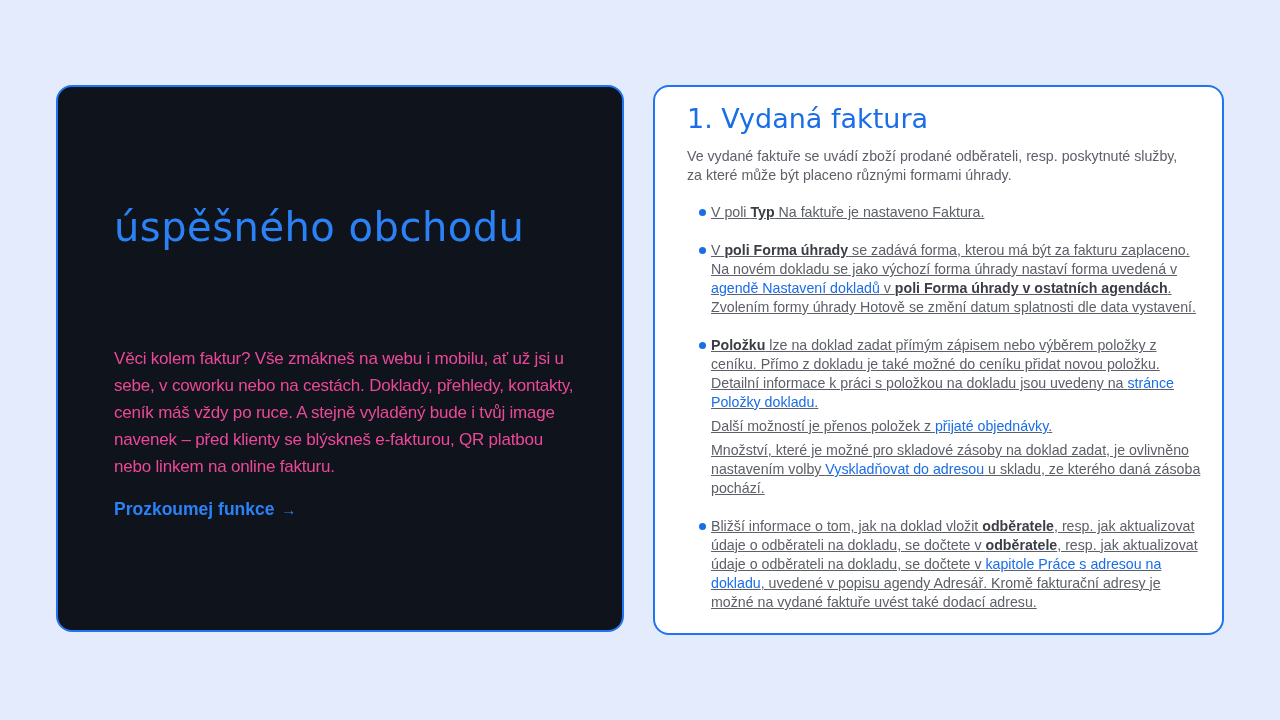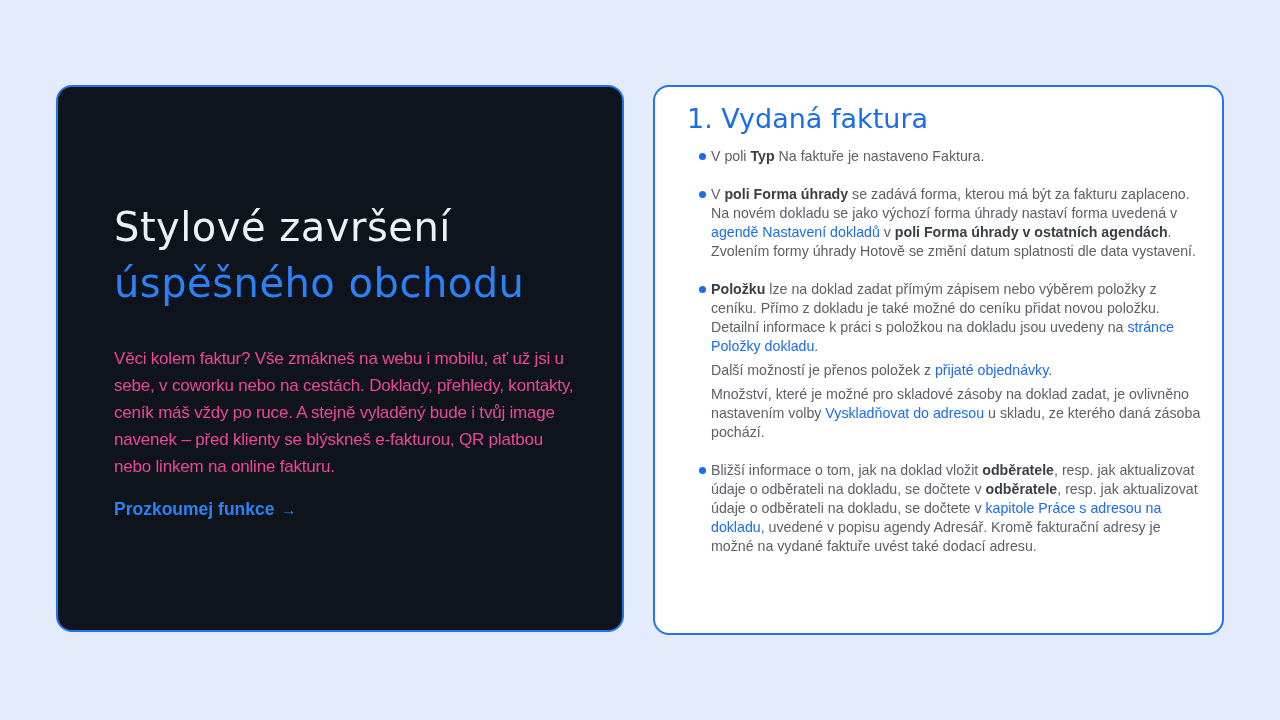--- a/index.html
+++ b/index.html
@@ -67,48 +67,48 @@
   .doc-title {
     margin: 0 0 8px 0;
     font-family: "DejaVu Sans", sans-serif;
     font-weight: normal;
     font-size: 27px;
     line-height: 40px;
     color: #1a6de8;
   }
   .doc-intro { margin: 0 0 18px 0; width: 500px; }
   .doc ul { list-style: none; margin: 0; padding: 0 0 0 12px; }
-  .doc li { position: relative; padding-left: 12px; margin-bottom: 19px; width: 494px; }
+  .doc li { position: relative; padding-left: 12px; margin-bottom: 19px; width: 494px; text-decoration: underline; }
   .doc li .bullet {
     position: absolute; left: 0; top: 6px;
     width: 7px; height: 7px; border-radius: 50%;
     background: #1a6de8;
   }
   .doc li p { margin: 0 0 5px 0; }
   .doc b { color: #3b3e45; }
   .doc a { color: #1a6de8; text-decoration: none; }
 </style>
 </head>
 <body>
 
 <div class="left-card">
   <h1 class="hero-title">
-    <span class="line1">Stylové završení</span>
     <span class="line2">úspěšného obchodu</span>
   </h1>
   <p class="hero-desc">Věci kolem faktur? Vše zmákneš na webu i mobilu, ať už jsi u sebe, v coworku nebo na cestách. Doklady, přehledy, kontakty, ceník máš vždy po ruce. A stejně vyladěný bude i tvůj image navenek – před klienty se blýskneš e-fakturou, QR platbou nebo linkem na online fakturu.</p>
   <a class="hero-link" href="#">
     <span>Prozkoumej funkce</span>
     <span class="arrow">→</span>
   </a>
 </div>
 
 <div class="right-card">
   <div class="doc">
     <h2 class="doc-title">1. Vydaná faktura</h2>
+    <p class="doc-intro">Ve vydané faktuře se uvádí zboží prodané odběrateli, resp. poskytnuté služby, za které může být placeno různými formami úhrady.</p>
     <ul>
       <li>
         <span class="bullet"></span>
         <p><span>V poli </span><b>Typ</b><span> Na faktuře je nastaveno Faktura.</span></p>
       </li>
       <li>
         <span class="bullet"></span>
         <p><span>V </span><b>poli Forma úhrady</b><span> se zadává forma, kterou má být za fakturu zaplaceno. Na novém dokladu se jako výchozí forma úhrady nastaví forma uvedená v </span><a href="#">agendě Nastavení dokladů</a><span> v </span><b>poli Forma úhrady v ostatních agendách</b><span>. Zvolením formy úhrady Hotově se změní datum splatnosti dle data vystavení.</span></p>
       </li>
       <li>

